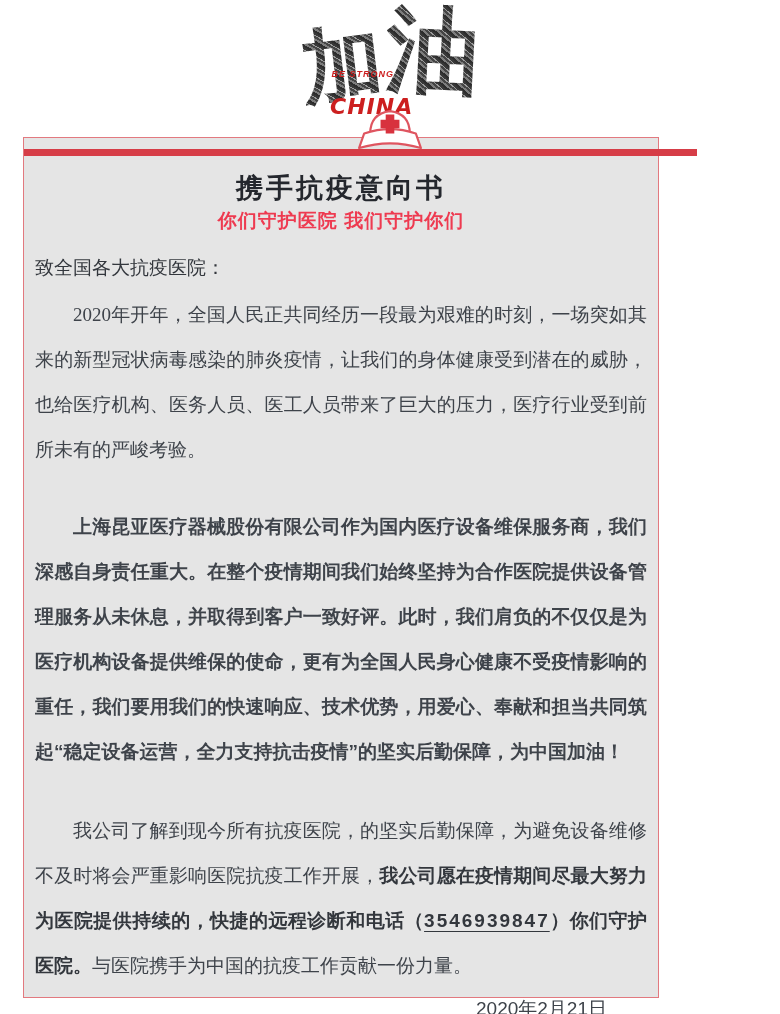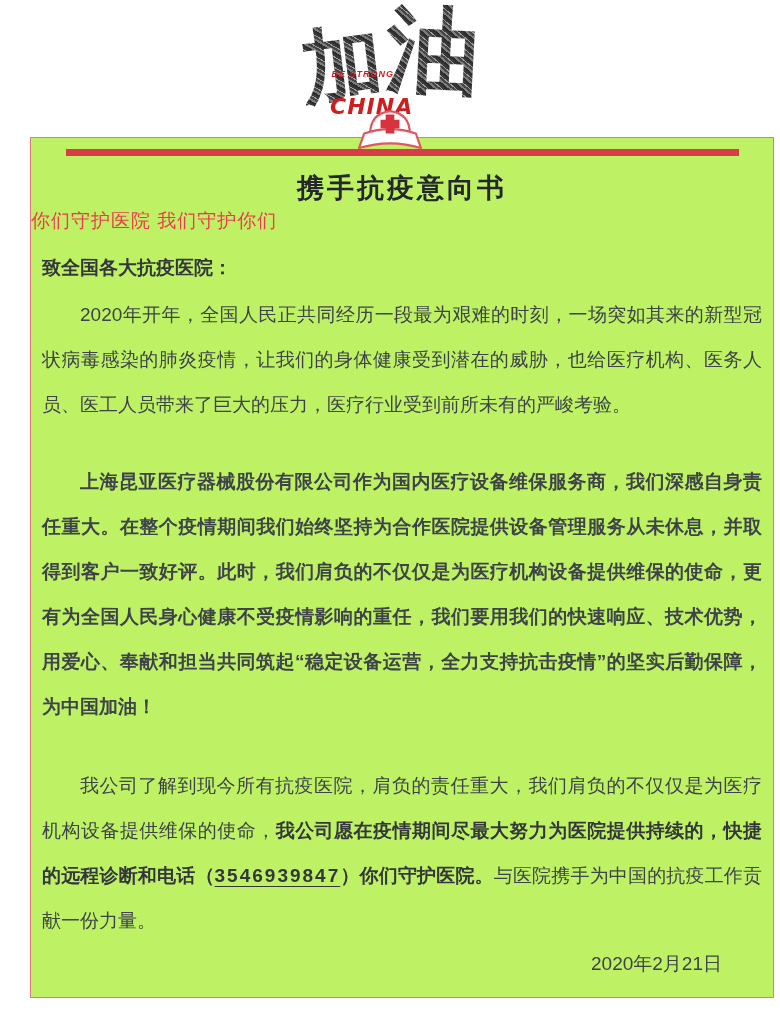--- a/index.html
+++ b/index.html
@@ -29,38 +29,38 @@
     color:#cc1f1f; font-style:italic; line-height:1; }
   .tagline-top{ font-size:9px; font-weight:700; letter-spacing:1px; }
   .tagline-bottom{ font-size:22px; font-weight:900; letter-spacing:1px; margin-top:17px;
     font-family:"DejaVu Sans","Liberation Sans",sans-serif; }
 
   
   .nurse-cap{ position:absolute; left:347px; top:105px; width:86px; height:50px; z-index:3; }
 
   
   .card{
-    position:absolute; left:30px; top:137px; width:744px; height:861px;
-    border:1px solid #e2797f; background:#bef264; z-index:1;
+    position:absolute; left:23px; top:137px; width:636px; height:861px;
+    border:1px solid #e2797f; background:#e5e5e5; z-index:1;
   }
   .red-bar{ width:673px; height:7px; margin:11px auto 0; background:#d63d47; }
   .title{
     margin-top:17px; text-align:center; font-size:27px; line-height:30px;
     font-weight:700; color:#24272d; letter-spacing:3px;
   }
   .subtitle{
-    margin-top:7px; text-align:left; font-size:19px; line-height:22px;
-    font-weight:400; color:#ee3a50; letter-spacing:1px;
+    margin-top:7px; text-align:center; font-size:19px; line-height:22px;
+    font-weight:700; color:#ee3a50; letter-spacing:1px;
   }
   .letter-body{ padding:0 11px; color:#3e434a; font-size:19px; }
-  .greeting{ margin-top:22px; font-weight:700; color:#33373d; line-height:27px; font-size:19px; }
+  .greeting{ margin-top:22px; font-weight:400; color:#33373d; line-height:27px; font-size:19px; }
   .para{
     text-indent:2em; text-align:justify; line-height:45px; font-size:19px; color:#3e434a;
   }
-  .para.p1{ margin-top:11px; }
+  .para.p1{ margin-top:11px;font-family:Liberation Serif, serif; }
   .para.p2{ margin-top:32px;font-weight:bold; }
   .para.p3{ margin-top:34px; }
   .para b{ font-weight:700; color:#33373d; }
   .phone{
     text-decoration:underline; text-underline-offset:4px; letter-spacing:2px;
     font-family:"Liberation Sans","DejaVu Sans",sans-serif;
   }
   .signature{ margin-top:2px; text-align:right; line-height:38px; font-size:19px; color:#3e434a; }
   .sig-company{ padding-right:8px; }
   .sig-date{ padding-right:40px; }
@@ -93,21 +93,21 @@
     <h1 class="title">携手抗疫意向书</h1>
     <div class="subtitle">你们守护医院 我们守护你们</div>
 
     <div class="letter-body">
       <p class="greeting">致全国各大抗疫医院：</p>
 
       <p class="para p1">2020年开年，全国人民正共同经历一段最为艰难的时刻，一场突如其来的新型冠状病毒感染的肺炎疫情，让我们的身体健康受到潜在的威胁，也给医疗机构、医务人员、医工人员带来了巨大的压力，医疗行业受到前所未有的严峻考验。</p>
 
       <p class="para p2">上海昆亚医疗器械股份有限公司作为国内医疗设备维保服务商，我们深感自身责任重大。在整个疫情期间我们始终坚持为合作医院提供设备管理服务从未休息，并取得到客户一致好评。此时，我们肩负的不仅仅是为医疗机构设备提供维保的使命，更有为全国人民身心健康不受疫情影响的重任，我们要用我们的快速响应、技术优势，用爱心、奉献和担当共同筑起“稳定设备运营，全力支持抗击疫情”的坚实后勤保障，为中国加油！</p>
 
-      <p class="para p3"><span>我公司了解到现今所有抗疫医院，肩负的责任重大，我们肩负的不仅仅是为医疗机构设备提供维保的使命，</span><b><span>我公司愿在疫情期间尽最大努力为医院提供持续的，快捷的远程诊断和电话（</span><span class="phone">3546939847</span><span>）你们守护医院。</span></b><span>与医院携手为中国的抗疫工作贡献一份力量。</span></p>
+      <p class="para p3"><span>我公司了解到现今所有抗疫医院，的坚实后勤保障，为避免设备维修不及时将会严重影响医院抗疫工作开展，</span><b><span>我公司愿在疫情期间尽最大努力为医院提供持续的，快捷的远程诊断和电话（</span><span class="phone">3546939847</span><span>）你们守护医院。</span></b><span>与医院携手为中国的抗疫工作贡献一份力量。</span></p>
 
       <div class="signature">
         <div class="sig-date">2020年2月21日</div>
       </div>
     </div>
   </div>
 
 </div>
 
 </body></html>

